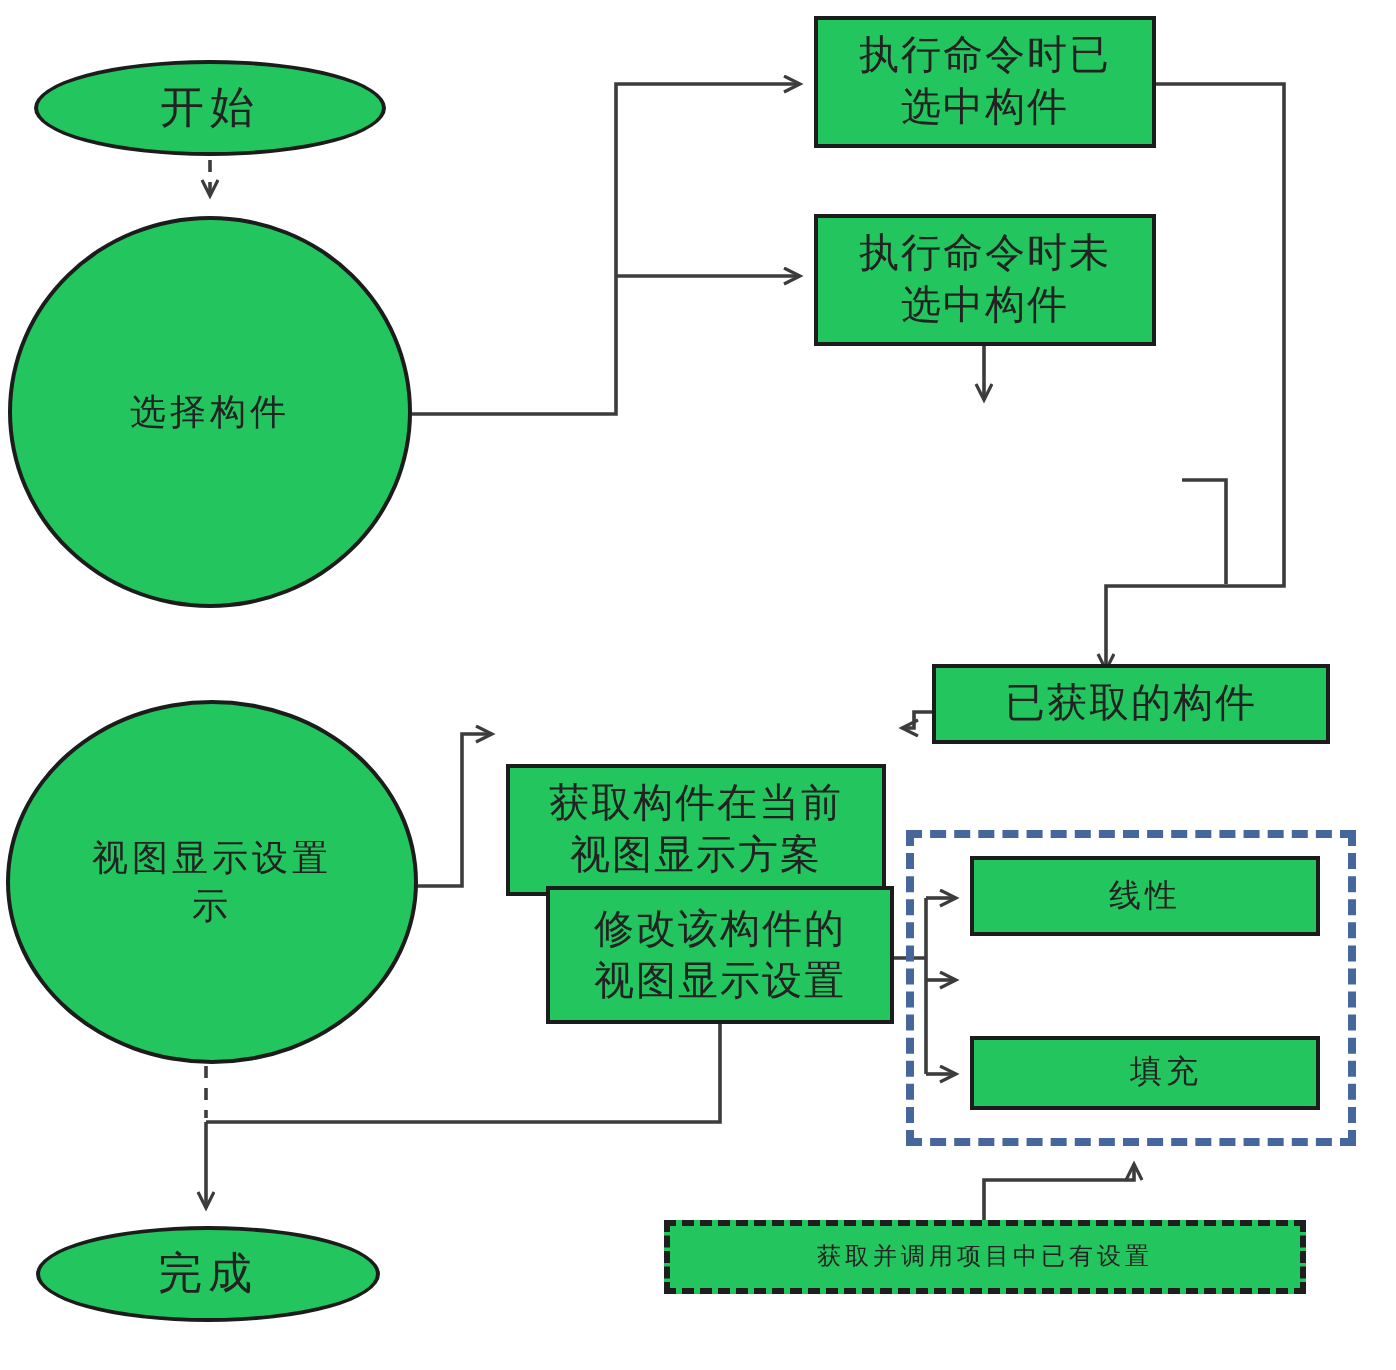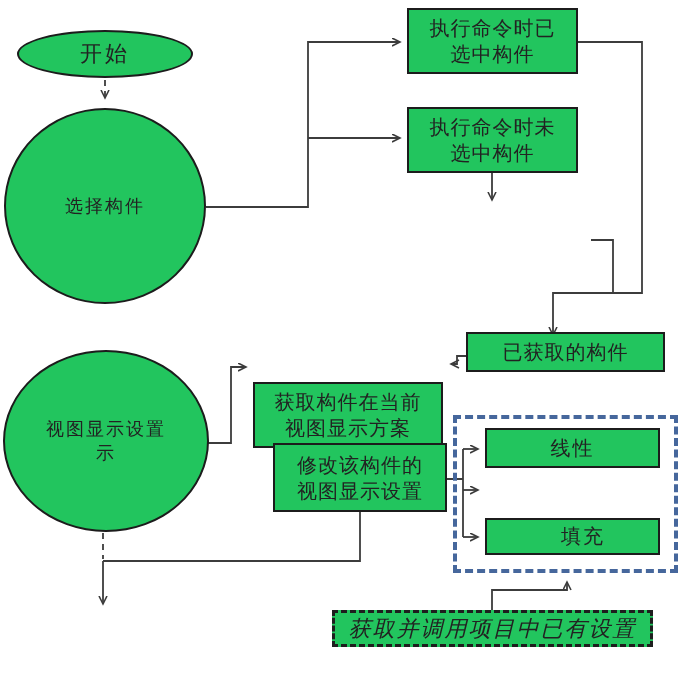--- a/index.html
+++ b/index.html
@@ -48,27 +48,26 @@
     line-height: 1.35;
     letter-spacing: 2px;
   }
   .dashed-blue {
     border: 4px dashed #46679c;
     background: transparent;
     z-index: 1;
   }
   .dashed-black {
     border: 3px dashed #1e1e1e;
-    font-size: 22px;
+    font-size: 12px;
     letter-spacing: 2px;
-    font-style: italic;
   }
   .small-box {
     border: 2.5px solid #1c1c1c;
-    font-size: 20px;
+    font-size: 16px;
     letter-spacing: 2px;
     z-index: 3;
   }
 </style>
 </head>
 <body>
 
 <div class="stage">
 
   <svg class="connectors" viewBox="0 0 698 685" fill="none" stroke="#3c3c3c" stroke-width="1.8">
@@ -143,14 +142,17 @@
 
 
   <div class="node small-box" style="left:485px; top:518px; width:175px; height:37px;padding-left:21px;">
     <span>填充</span>
   </div>
 
   <div class="node dashed-black" style="left:332px; top:610px; width:321px; height:37px;">
     <span>获取并调用项目中已有设置</span>
   </div>
 
+  <div class="node ellipse" style="left:18px; top:613px; width:172px; height:48px;">
+    <span>完成</span>
+  </div>
 
 </div>
 
 </body></html>

